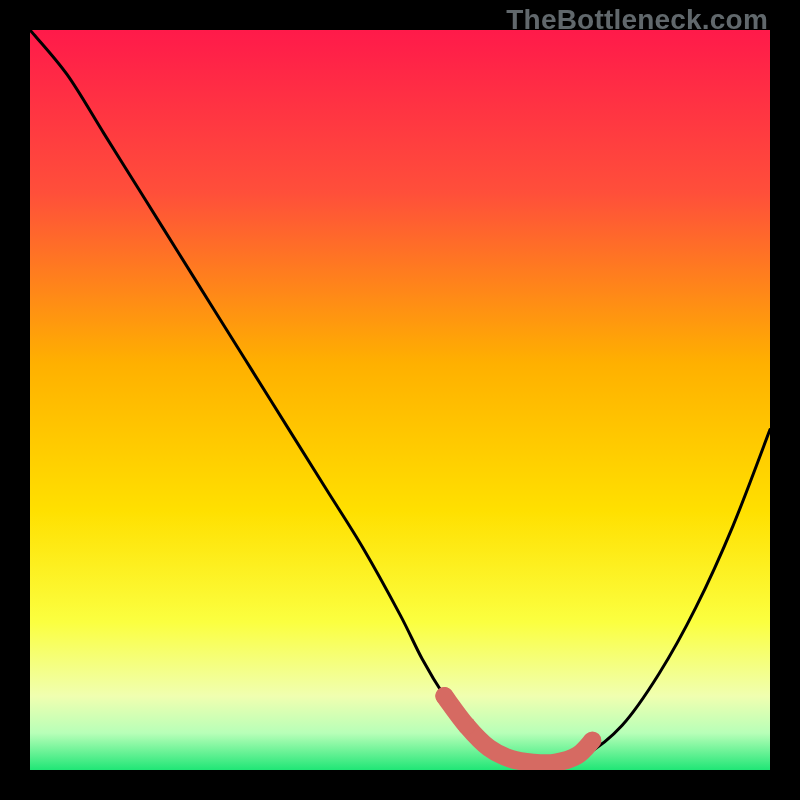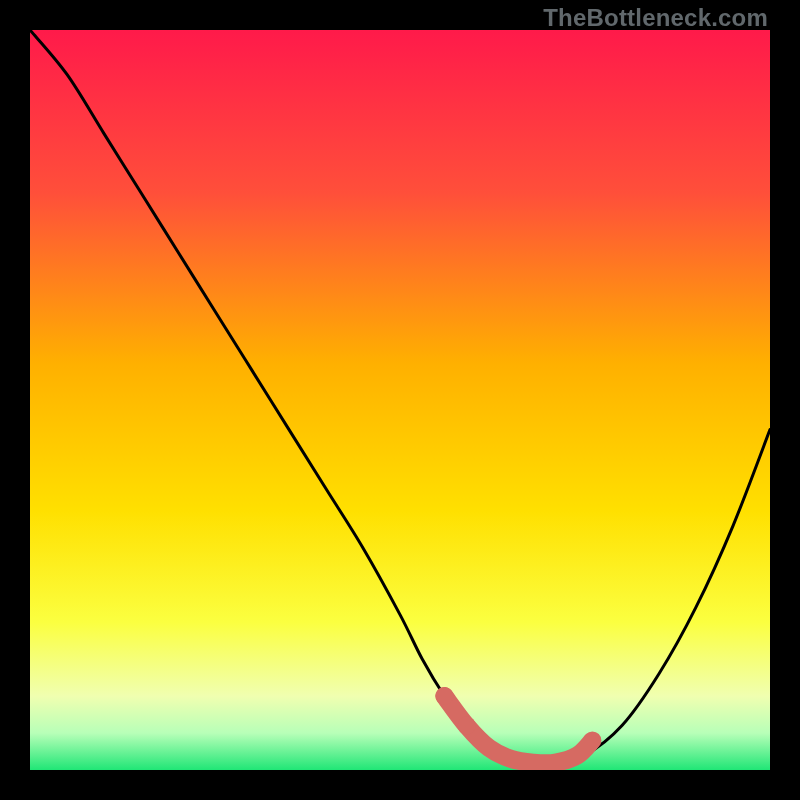--- a/index.html
+++ b/index.html
@@ -23,21 +23,21 @@
     left: 0;
     top: 0;
     width: 740px;
     height: 740px;
   }
   .watermark {
     position: absolute;
     top: 4px;
     right: 32px;
     font-family: Arial, Helvetica, sans-serif;
-    font-size: 24px;
+    font-size: 28px;
     font-weight: 600;
     color: #61686c;
     letter-spacing: 0.2px;
   }
   svg {
     display: block;
   }
 </style>
 </head>
 <body>

